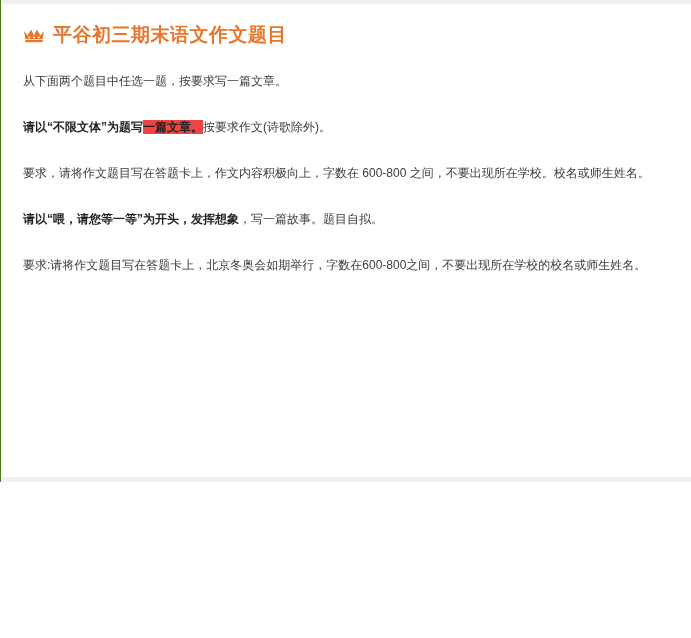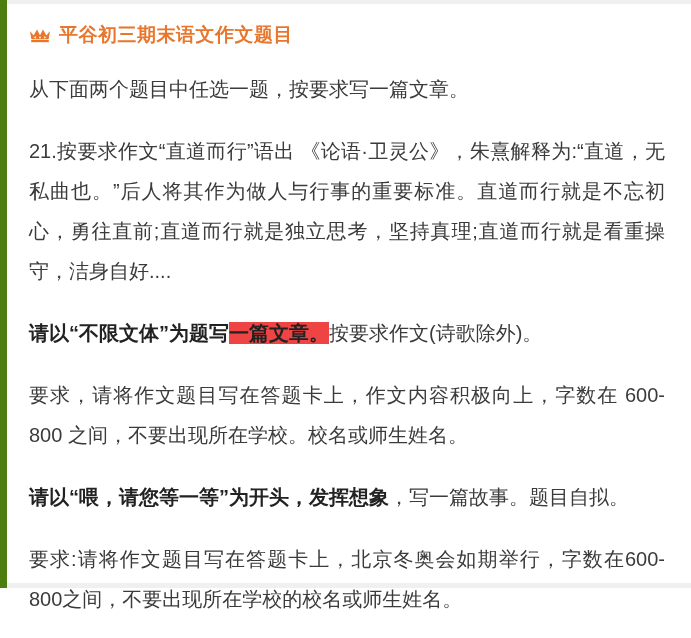--- a/index.html
+++ b/index.html
@@ -10,23 +10,23 @@
     width: 691px;
     height: 638px;
     background: #ffffff;
     font-family: "Liberation Sans", sans-serif;
     color: #333333;
     overflow: hidden;
   }
   .page {
     position: relative;
     width: 691px;
-    height: 588px;
+    height: 482px;
     box-sizing: border-box;
-    border-left: 7px solid #4d7c0f;
+    border-left: 1px solid #4d7c0f;
     background: #ffffff;
   }
   .top-rule {
     position: absolute;
     top: 0;
     left: 0;
     right: 0;
     height: 4px;
     background: #f0f0f0;
   }
@@ -48,21 +48,21 @@
   }
   .crown-icon svg { display: block; }
   .doc-title {
     font-size: 19px;
     font-weight: bold;
     color: #e8762c;
     letter-spacing: 0.5px;
     line-height: 1.2;
   }
   p.para {
-    font-size: 20px;
+    font-size: 12px;
     line-height: 2.0;
     margin: 3px 0 22px 0;
     color: #3b3b3b;
     text-align: justify;
   }
   p.para:last-child { margin-bottom: 0; }
   .bold {
     font-weight: bold;
     color: #222222;
   }
@@ -96,21 +96,20 @@
           <circle cx="6.2" cy="10.4" r="0.9" fill="#ffffff"></circle>
           <circle cx="11" cy="10.4" r="0.9" fill="#ffffff"></circle>
           <circle cx="15.8" cy="10.4" r="0.9" fill="#ffffff"></circle>
         </svg>
       </span>
       <span class="doc-title">平谷初三期末语文作文题目</span>
     </div>
 
     <p class="para">从下面两个题目中任选一题，按要求写一篇文章。</p>
 
-    <p class="para">21.按要求作文“直道而行”语出 《论语·卫灵公》，朱熹解释为:“直道，无私曲也。”后人将其作为做人与行事的重要标准。直道而行就是不忘初心，勇往直前;直道而行就是独立思考，坚持真理;直道而行就是看重操守，洁身自好....</p>
 
     <p class="para">
       <span class="bold">请以“不限文体”为题写</span><span class="bold hl">一篇文章。</span><span>按要求作文(诗歌除外)。</span>
     </p>
 
     <p class="para">
       <span>要求，</span><span>请将作文题目写在答题卡上，作文内容积极向上，字数在 600-800 之间，不要出现所在学校。校名或师生姓名。</span>
     </p>
 
 

